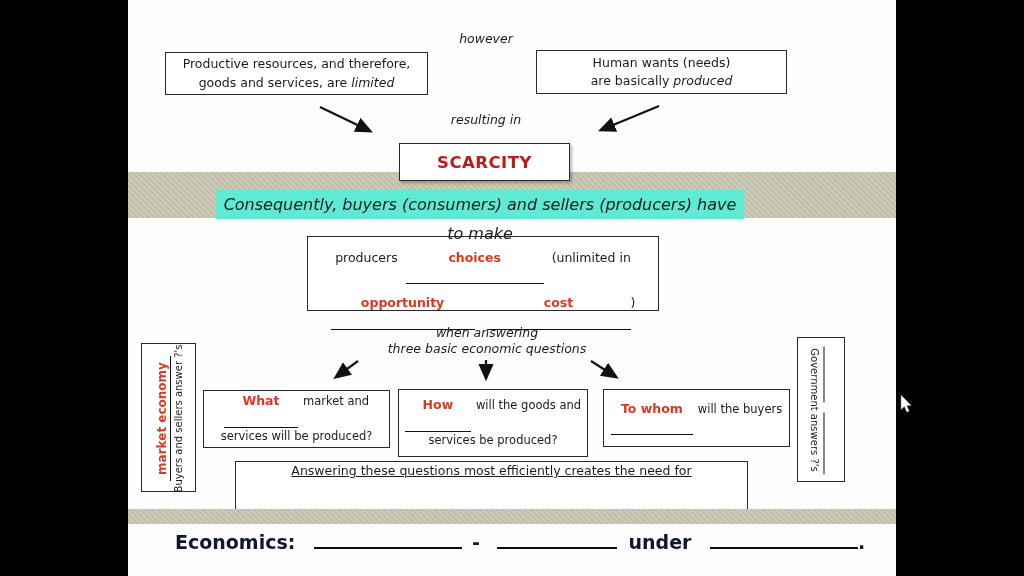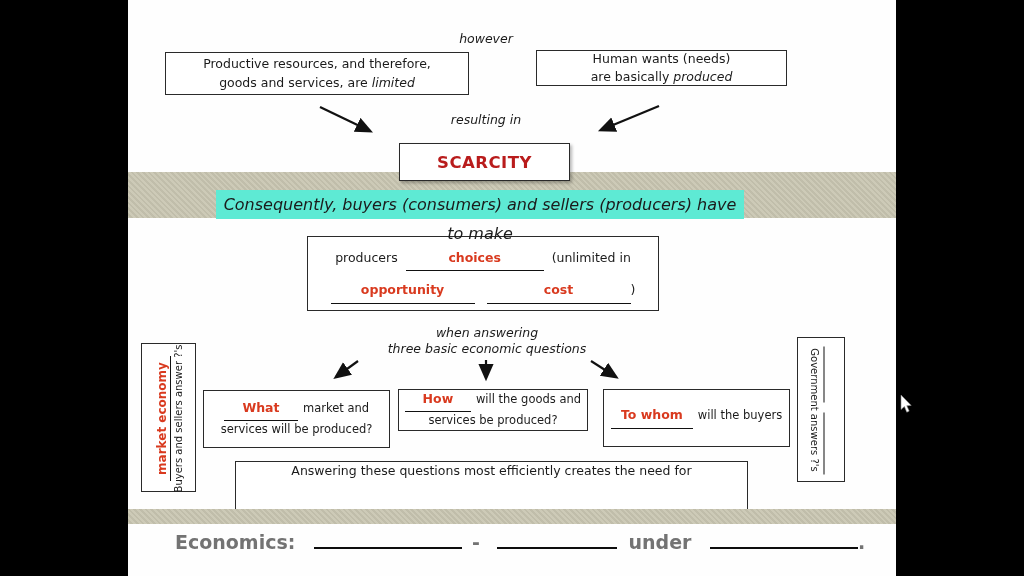--- a/index.html
+++ b/index.html
@@ -17,62 +17,62 @@
 
   .scarcity{display:flex;align-items:center;justify-content:center;
             font-size:16.5px;font-weight:bold;letter-spacing:.5px;color:#b91c1c;
             box-shadow:2px 2px 3px rgba(0,0,0,.28);}
 
   .band{position:absolute;left:0;width:768px;background:#c9c6b2;
         background-image:repeating-linear-gradient(45deg,rgba(255,255,255,.07) 0 2px,rgba(0,0,0,.045) 2px 4px);}
   .banner-strip{position:absolute;background:#5eead4;font-size:16px;line-height:29px;}
 
   .blank{display:inline-block;border-bottom:1.4px solid #111;text-align:center;
-         color:#d93a1f;font-weight:bold;vertical-align:baseline;line-height:1.15;padding-bottom:5px;}
+         color:#d93a1f;font-weight:bold;vertical-align:baseline;line-height:1.15;padding-bottom:18px;}
   .blank.empty{height:13px;border-bottom:1.4px solid #111;}
 
   .choices-box{font-size:12.5px;}
   .choices-l1{margin-top:13px;}
   .choices-l2{margin-top:11px;}
 
   .whenans{font-size:12.5px;line-height:1.25;}
 
   .qbox{font-size:11.5px;line-height:1.5;display:flex;flex-direction:column;justify-content:center;}
   .qbox .blank{font-size:12.5px;}
 
   .vbox{position:absolute;background:#fff;border:1px solid #2a2a2a;box-sizing:border-box;overflow:visible;}
   .vinner{position:absolute;display:flex;flex-direction:column;justify-content:center;align-items:center;}
   .vlabel{font-size:12px;font-weight:bold;color:#d93a1f;border-bottom:1.3px solid #111;
           padding:0 6px 1px 6px;white-space:nowrap;}
   .vcap{font-size:10px;white-space:nowrap;margin-top:2px;}
   .vblankrow{display:flex;gap:10px;margin-bottom:2px;}
   .vblank{display:inline-block;height:11px;border-bottom:1.3px solid #111;}
 
-  .stmt{font-size:12.5px;line-height:1.5;display:flex;flex-direction:column;}
+  .stmt{font-size:12.5px;line-height:1.5;display:flex;flex-direction:row;justify-content:center;text-decoration:underline;}
 
-  .econ{font-size:19px;font-weight:bold;white-space:nowrap;color:#737373;}
+  .econ{font-size:19px;font-weight:bold;white-space:nowrap;color:#0f172a;}
   .econ .eblank{display:inline-block;height:15px;border-bottom:2.4px solid #0d0d0d;vertical-align:baseline;}
 
   svg.arrows{position:absolute;left:0;top:0;pointer-events:none;}
 </style>
 </head>
 <body>
 
 <div class="stage">
   <div class="slide">
 
     <div class="abs ital ctr" style="left:258px;top:31px;width:200px;font-size:12.5px;">however</div>
 
-    <div class="bx topbox ctr" style="left:37px;top:52px;width:304px;height:43px;">
+    <div class="bx topbox ctr" style="left:37px;top:52px;width:263px;height:43px;">
       <div>Productive resources, and therefore,</div>
       <div><span>goods and services, are</span>
         <span class="ital">limited</span></div>
     </div>
 
-    <div class="bx topbox ctr" style="left:408px;top:50px;width:251px;height:36px;">
+    <div class="bx topbox ctr" style="left:408px;top:50px;width:251px;height:44px;">
       <div>Human wants (needs)</div>
       <div><span>are basically</span>
         <span class="ital">produced</span></div>
     </div>
 
     <div class="abs ital ctr" style="left:258px;top:112px;width:200px;font-size:12.5px;">resulting in</div>
 
     <div class="bx scarcity" style="left:271px;top:143px;width:171px;height:38px;z-index:3;">SCARCITY</div>
 
     <div class="band" style="top:172px;height:46px;"></div>
@@ -95,21 +95,21 @@
       <div>three basic economic questions</div>
     </div>
 
     <div class="bx qbox ctr" style="left:75px;top:390px;width:187px;height:58px;">
       <div class="nw">
         <span class="blank" style="width:74px;margin-right:5px;">What</span><span>market and</span>
       </div>
       <div>services will be produced?</div>
     </div>
 
-    <div class="bx qbox ctr" style="left:270px;top:389px;width:190px;height:42px;">
+    <div class="bx qbox ctr" style="left:270px;top:389px;width:190px;height:68px;">
       <div class="nw">
         <span class="blank" style="width:66px;margin-right:5px;">How</span><span>will the goods and</span>
       </div>
       <div>services be produced?</div>
     </div>
 
     <div class="bx qbox ctr" style="left:475px;top:389px;width:187px;height:58px;">
       <div class="nw">
         <span class="blank" style="width:82px;margin-right:5px;">To whom</span><span>will the buyers</span>
       </div>

